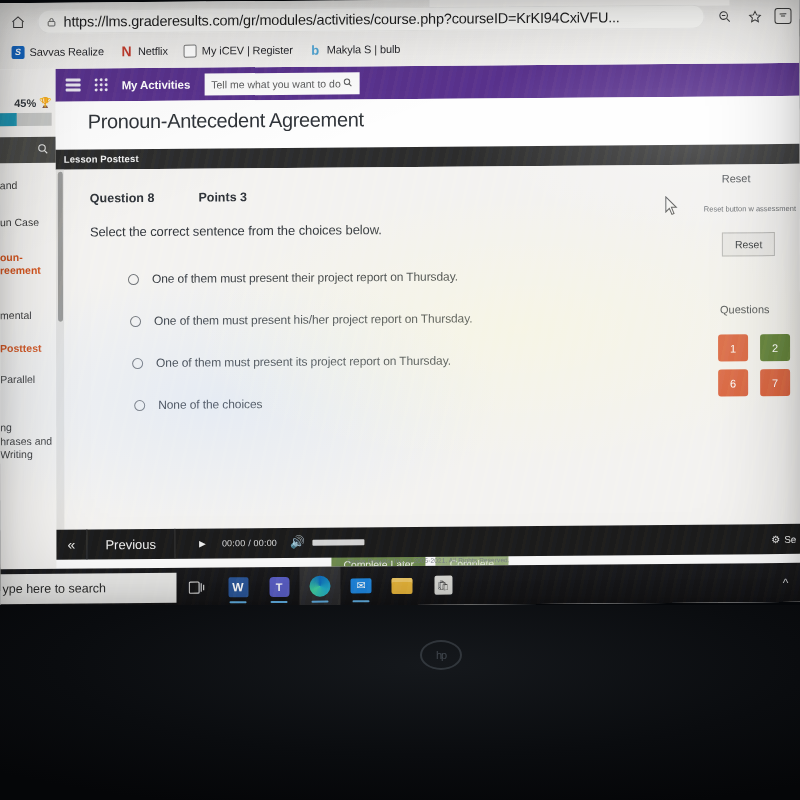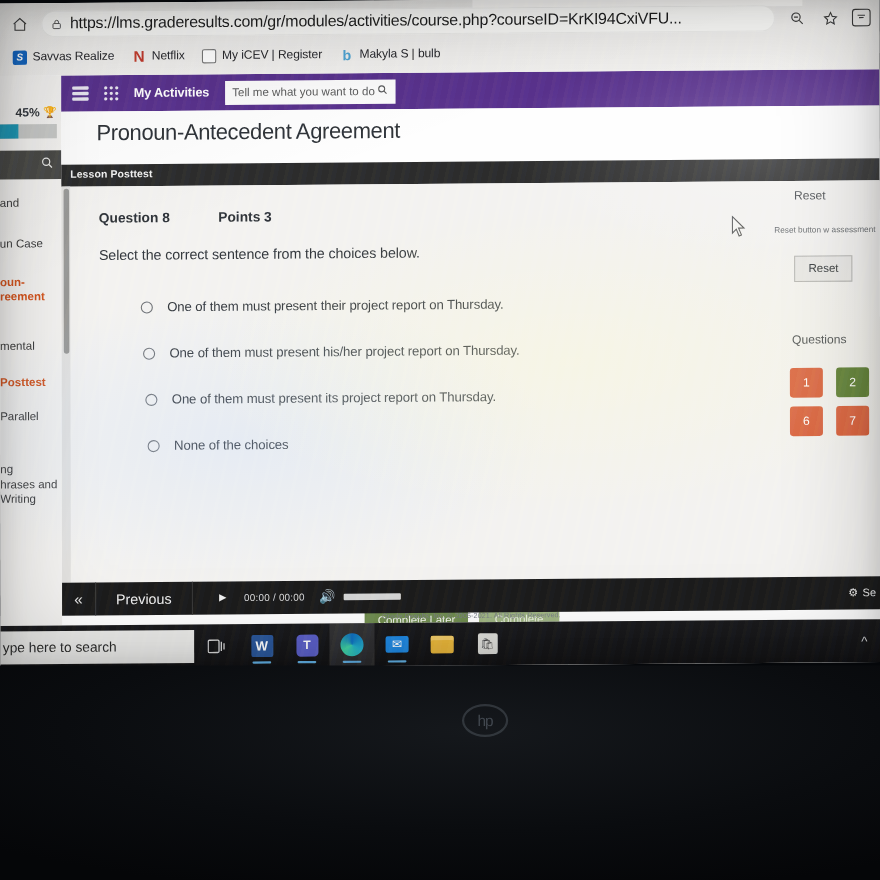--- a/index.html
+++ b/index.html
@@ -281,21 +281,21 @@
 
   
   #bezel-bottom {
     position:absolute; left:0; top:605px; width:800px; height:195px;
     background: radial-gradient(ellipse 620px 150px at 430px 60px, #15181c 0%, #0a0c0f 60%, #050608 100%);
   }
   #hp-logo {
     position:absolute; left: 420px; top: 640px;
     width: 42px; height: 30px; border-radius: 50%;
     border: 2px solid rgba(120,128,138,.30);
-    color: rgba(140,150,162,.38); font-size: 14px; 
+    color: rgba(140,150,162,.38); font-size: 11px; 
     display:flex; align-items:center; justify-content:center; letter-spacing:-1px;
   }
 
   
   #cursor { position:absolute; left: 665px; top: 198px; pointer-events:none; }
 </style>
 </head>
 <body>
 
 <div id="photo">

